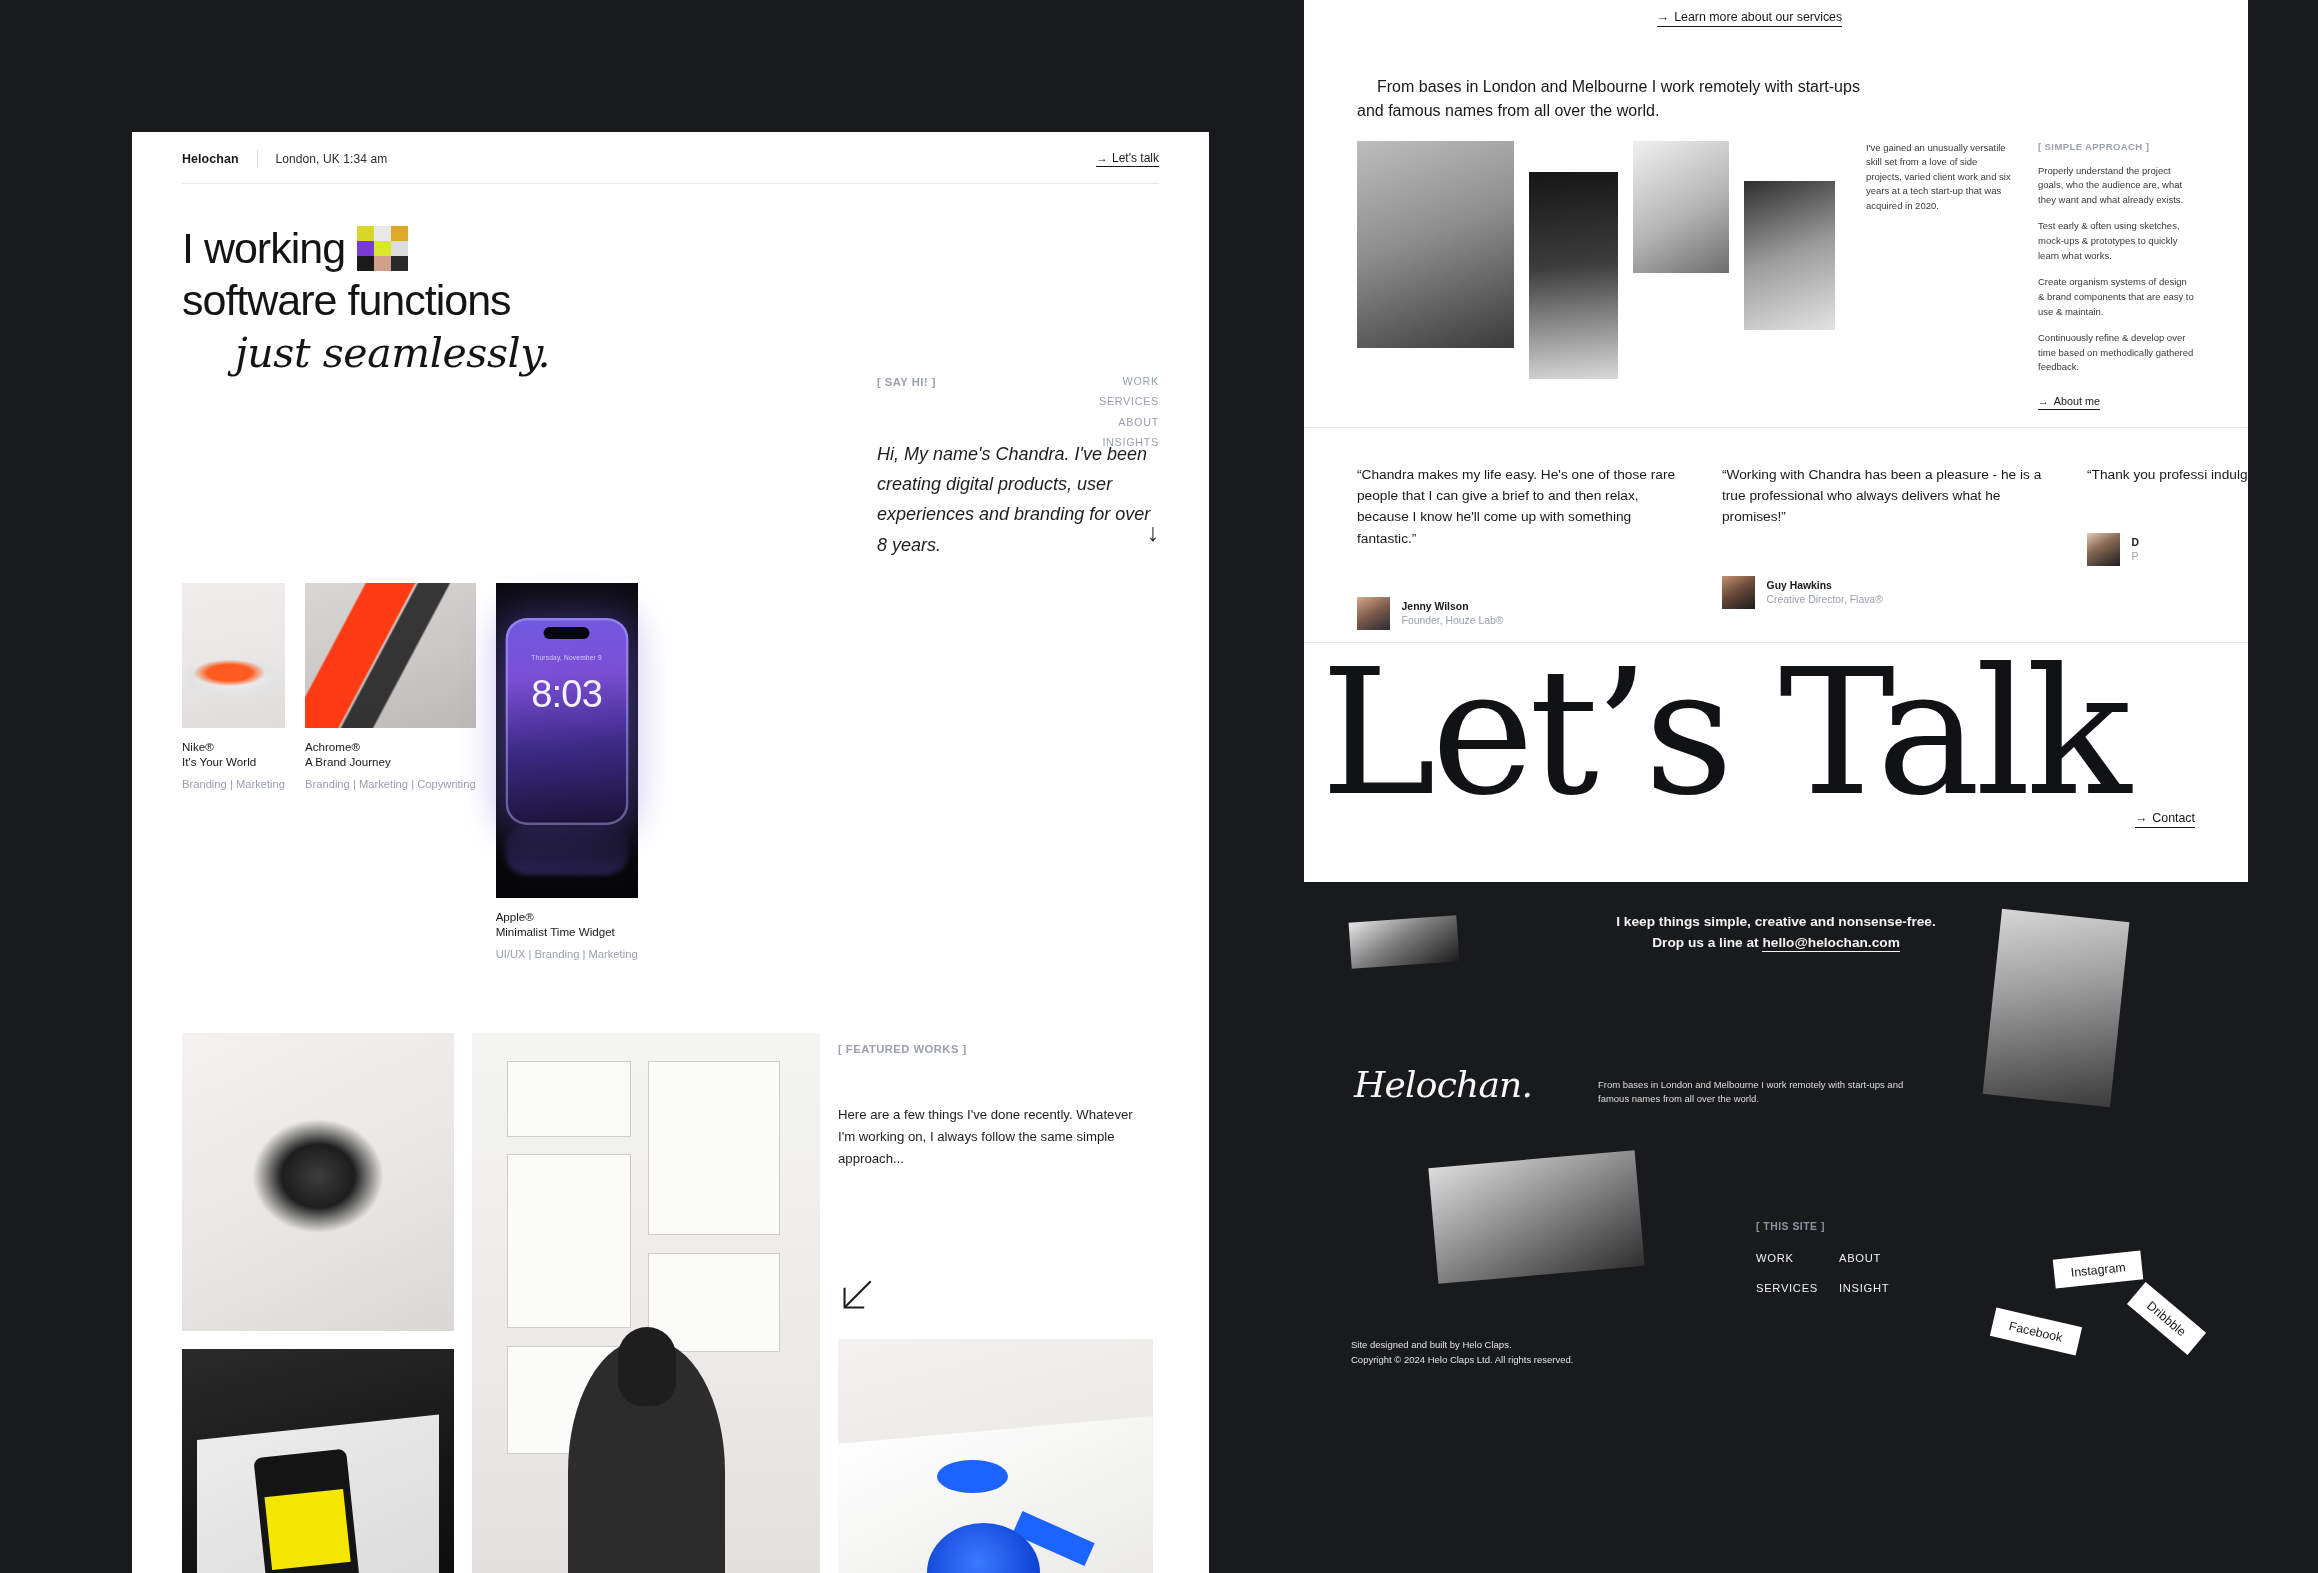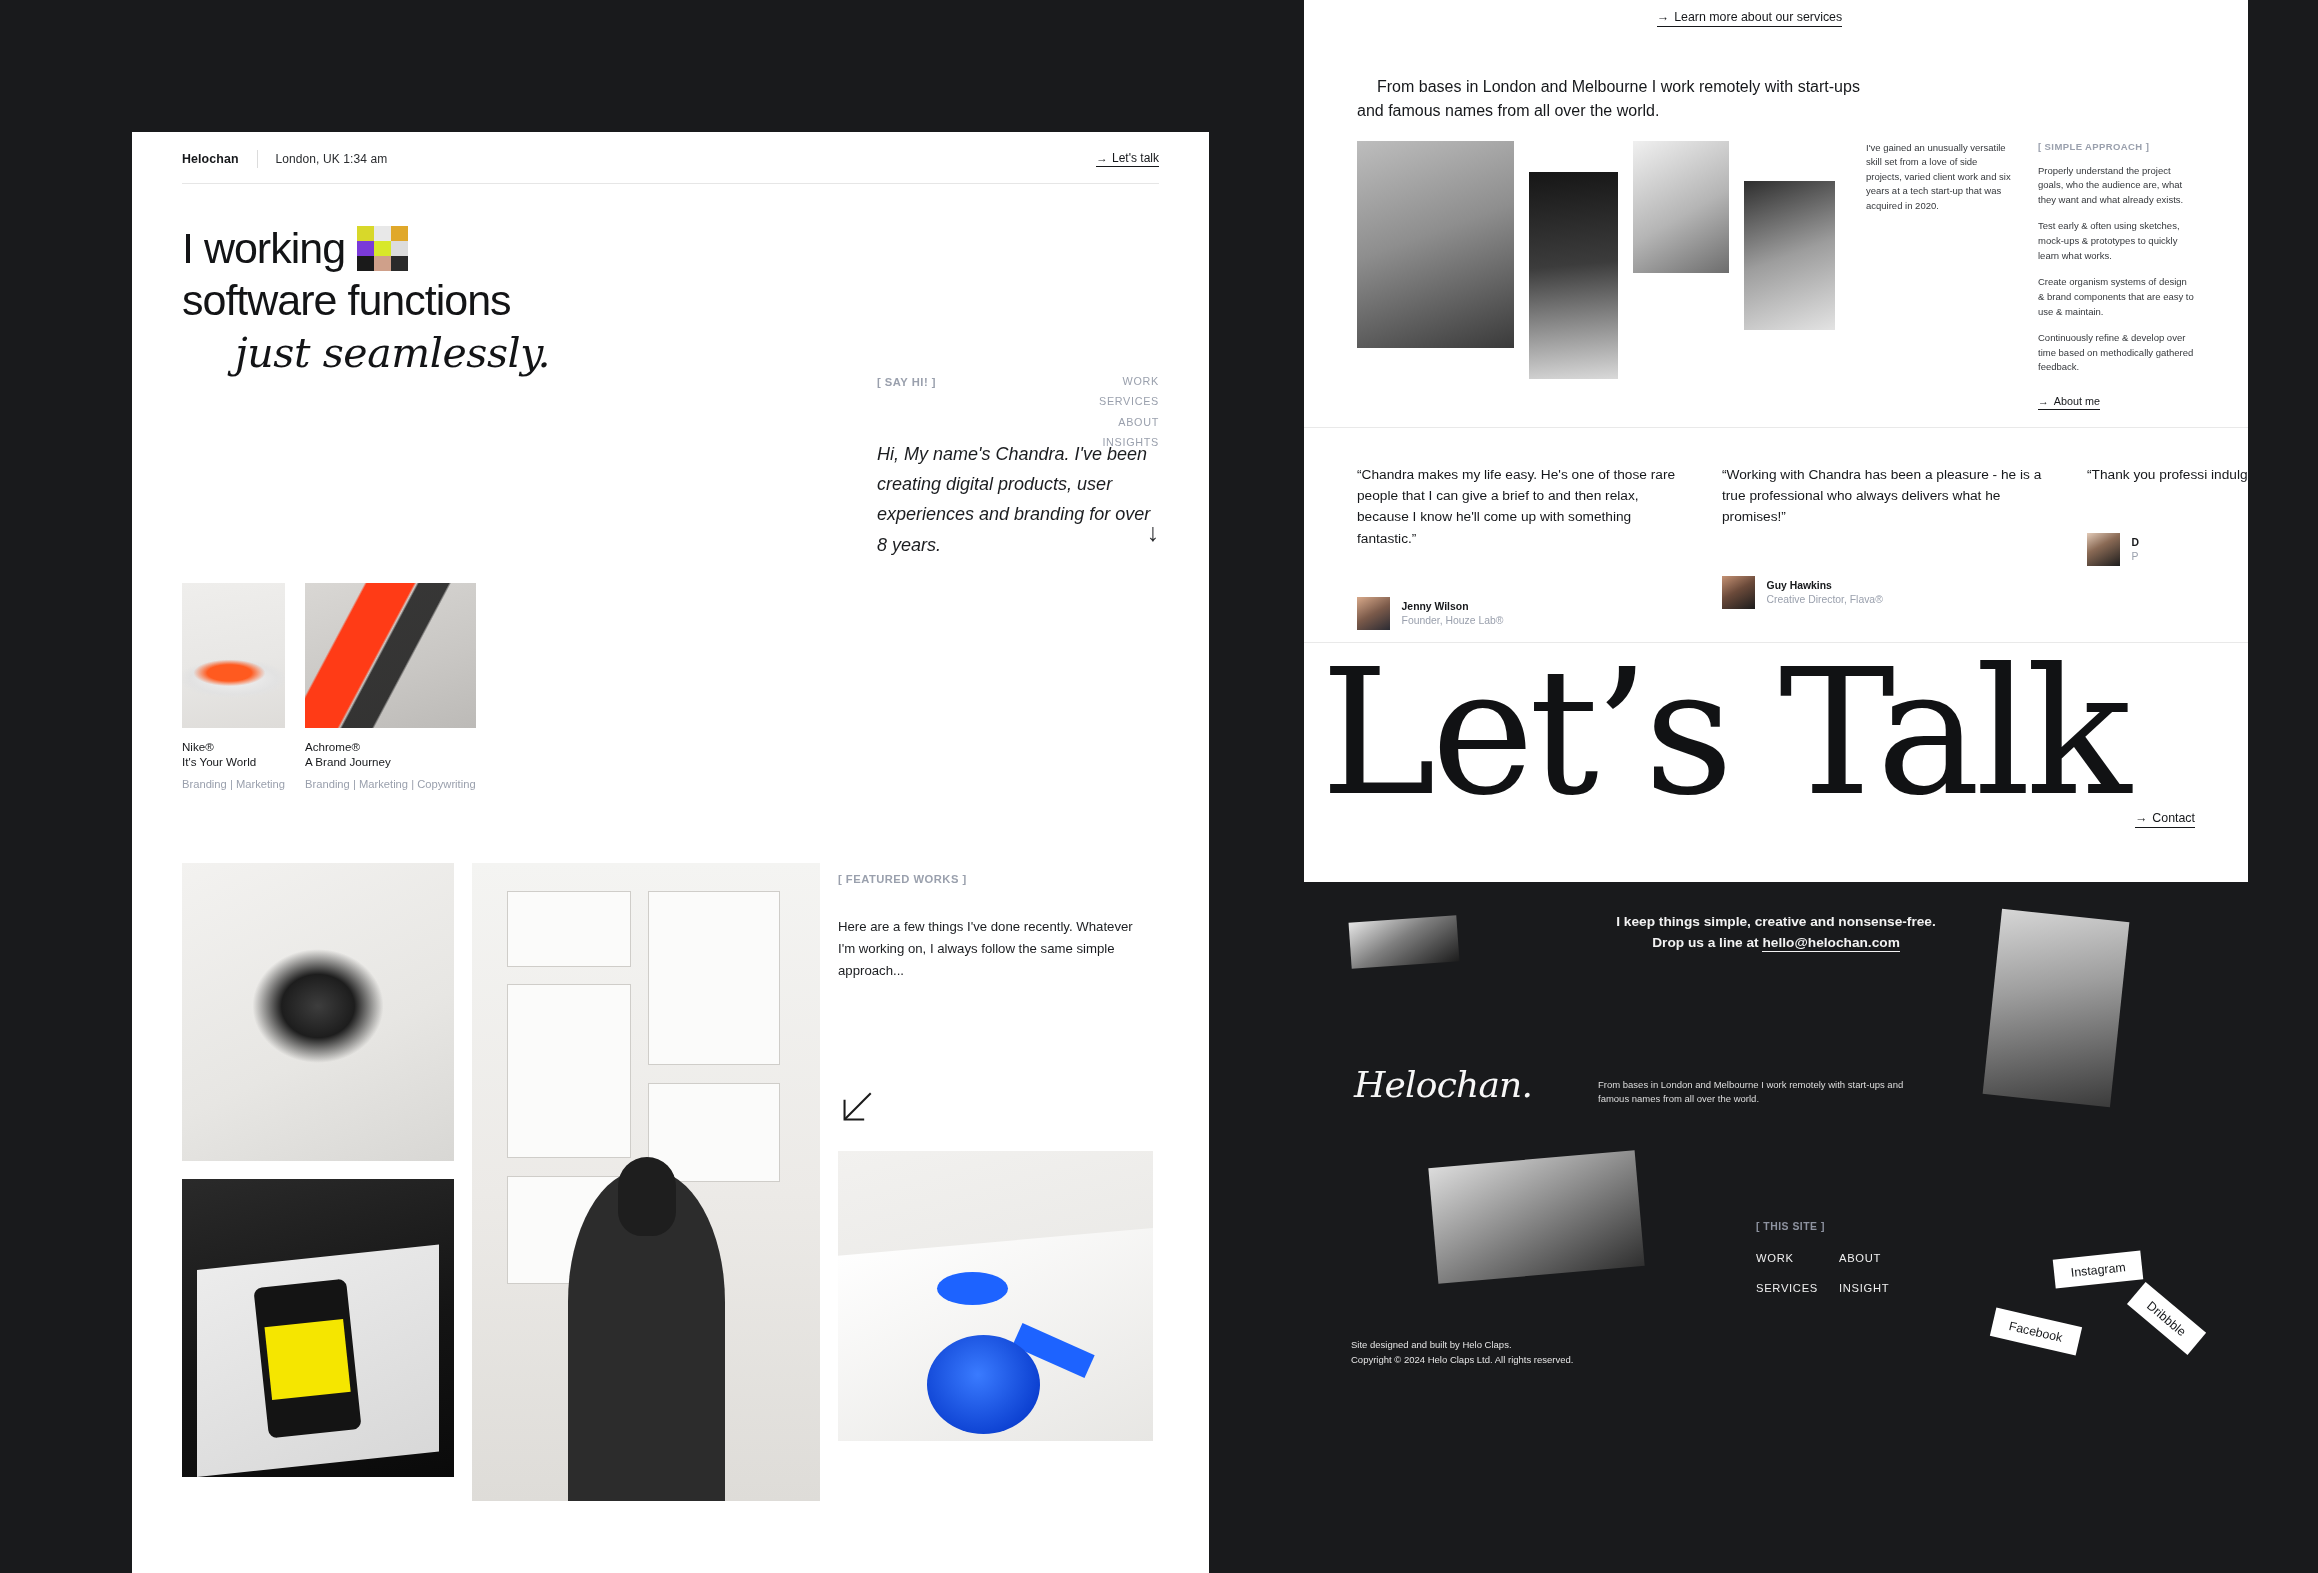--- a/index.html
+++ b/index.html
@@ -163,21 +163,21 @@
     border-radius: 75px 75px 0 0 / 132px 132px 0 0;
   }
   .img-gallery .head {
     position: absolute; left: 146px; bottom: 265px; width: 58px; height: 79px;
     background: #1e1e1e; border-radius: 30px 30px 25px 25px;
   }
 
   .col-c { width: 315px; position: relative; }
   .featured { padding-top: 10px; }
   .featured p {
-    margin-top: 31px; font-size: 13.2px; line-height: 1.66; color: #1b1d20;
+    margin-top: 49px; font-size: 13.2px; line-height: 1.66; color: #1b1d20;
   }
   .diag-arrow {
     margin-top: 108px; width: 36px; height: 36px;
   }
   .img-blue {
     width: 315px; height: 290px; margin-top: 25px; position: relative;
     background: linear-gradient(165deg, #f2f1ef 0%, #e3e2df 100%);
     overflow: hidden;
   }
   .img-blue .slab {
@@ -382,20 +382,35 @@
         <div class="cap-brand">Nike®</div>
         <div class="cap-title">It's Your World</div>
         <div class="cap-tags">Branding | Marketing</div>
       </div>
       <div class="card">
         <div class="shot shot-achrome"></div>
         <div class="cap-brand">Achrome®</div>
         <div class="cap-title">A Brand Journey</div>
         <div class="cap-tags">Branding | Marketing | Copywriting</div>
       </div>
+      <div class="card">
+        <div class="shot shot-apple">
+          <div class="phone">
+            <div class="notch"></div>
+            <div class="datestr">Thursday, November 9</div>
+            <div class="clock">8:03</div>
+          </div>
+          <div class="phone-reflect"></div>
+        </div>
+        <div class="apple-caption">
+          <div class="cap-brand">Apple®</div>
+          <div class="cap-title">Minimalist Time Widget</div>
+          <div class="cap-tags">UI/UX | Branding | Marketing</div>
+        </div>
+      </div>
     </div>
 
     <div class="row-2">
       <div class="col-a">
         <div class="img-tablet"></div>
         <div class="img-phoneyellow">
           <div class="pedestal"></div>
           <div class="yphone">
             <div class="yscreen"></div>
           </div>

